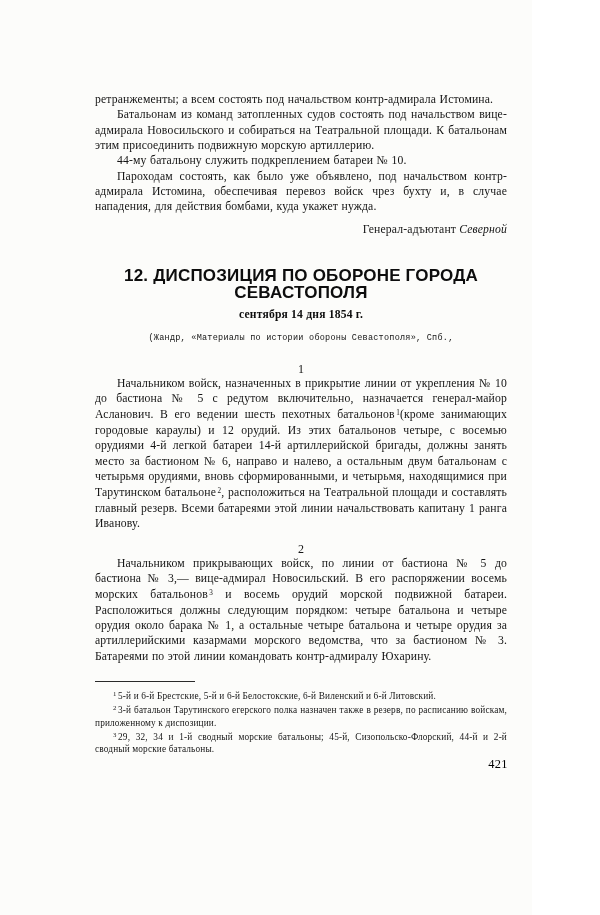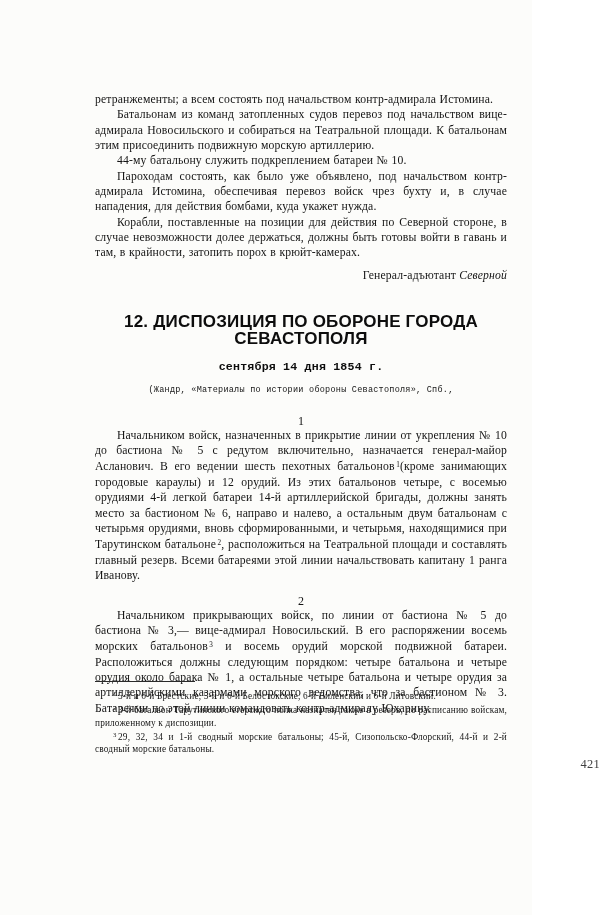--- a/index.html
+++ b/index.html
@@ -67,22 +67,22 @@
     display: block;
     font-family: "Liberation Sans", "DejaVu Sans", sans-serif;
     font-weight: 700;
     font-size: 17px;
     letter-spacing: 0.2px;
     color: #0d0d0d;
     line-height: 17px;
   }
   .doc-heading .h-sub {
     display: block;
-    margin-top: 12px;
-    font-family: Liberation Mono, monospace;
+    margin-top: 6px;
+    font-family: Liberation Serif, serif;
     font-weight: 700;
     font-size: 11.6px;
     letter-spacing: 0.2px;
     color: #0d0d0d;
     line-height: 15px;
   }
 
   .source-note {
     margin: 11px 0 0 0;
     text-align: center;
@@ -143,46 +143,45 @@
     font-size: 7.2px;
     vertical-align: 0.45em;
     margin-left: 1.5px;
   }
 
   .page-number {
     position: absolute;
     left: 0;
     top: 757px;
     width: 600px;
-    text-align: right;
+    text-align: center;
     font-size: 12.4px;
     letter-spacing: 0.3px;
-    color: #404040;
+    color: #000000;
   }
   .page-number .pn-inner {
     display: inline-block;
     margin-left: 396px;
   }
 </style>
 </head>
 <body>
 
 <div class="page">
 
   <div class="text-block">
 
     <p class="body-par no-indent">ретранжементы; а всем состоять под начальством контр-адмирала Истомина.</p>
 
-    <p class="body-par">Батальонам из команд затопленных судов перевоз под начальством вице-адмирала Новосильского и собираться на Театральной площади. К батальонам этим присоединить подвижную морскую артиллерию.</p>
+    <p class="body-par">Батальонам из команд затопленных судов состоять под начальством вице-адмирала Новосильского и собираться на Театральной площади. К батальонам этим присоединить подвижную морскую артиллерию.</p>
 
     <p class="body-par">44-му батальону служить подкреплением батареи № 10.</p>
 
     <p class="body-par">Пароходам состоять, как было уже объявлено, под начальством контр-адмирала Истомина, обеспечивая перевоз войск чрез бухту и, в случае нападения, для действия бомбами, куда укажет нужда.</p>
 
-    <p class="body-par">Корабли, поставленные на позиции для действия по Северной стороне, в случае невозможности долее держаться, должны быть готовы войти в гавань и там, в крайности, затопить порох в крюйт-камерах.</p>
 
     <p class="signature">
       <span>Генерал-адъютант</span>
       <span class="name">Северной</span>
     </p>
 
     <div class="doc-heading">
       <span class="h-main">12. ДИСПОЗИЦИЯ ПО ОБОРОНЕ ГОРОДА СЕВАСТОПОЛЯ</span>
       <span class="h-sub">сентября 14 дня 1854 г.</span>
     </div>

